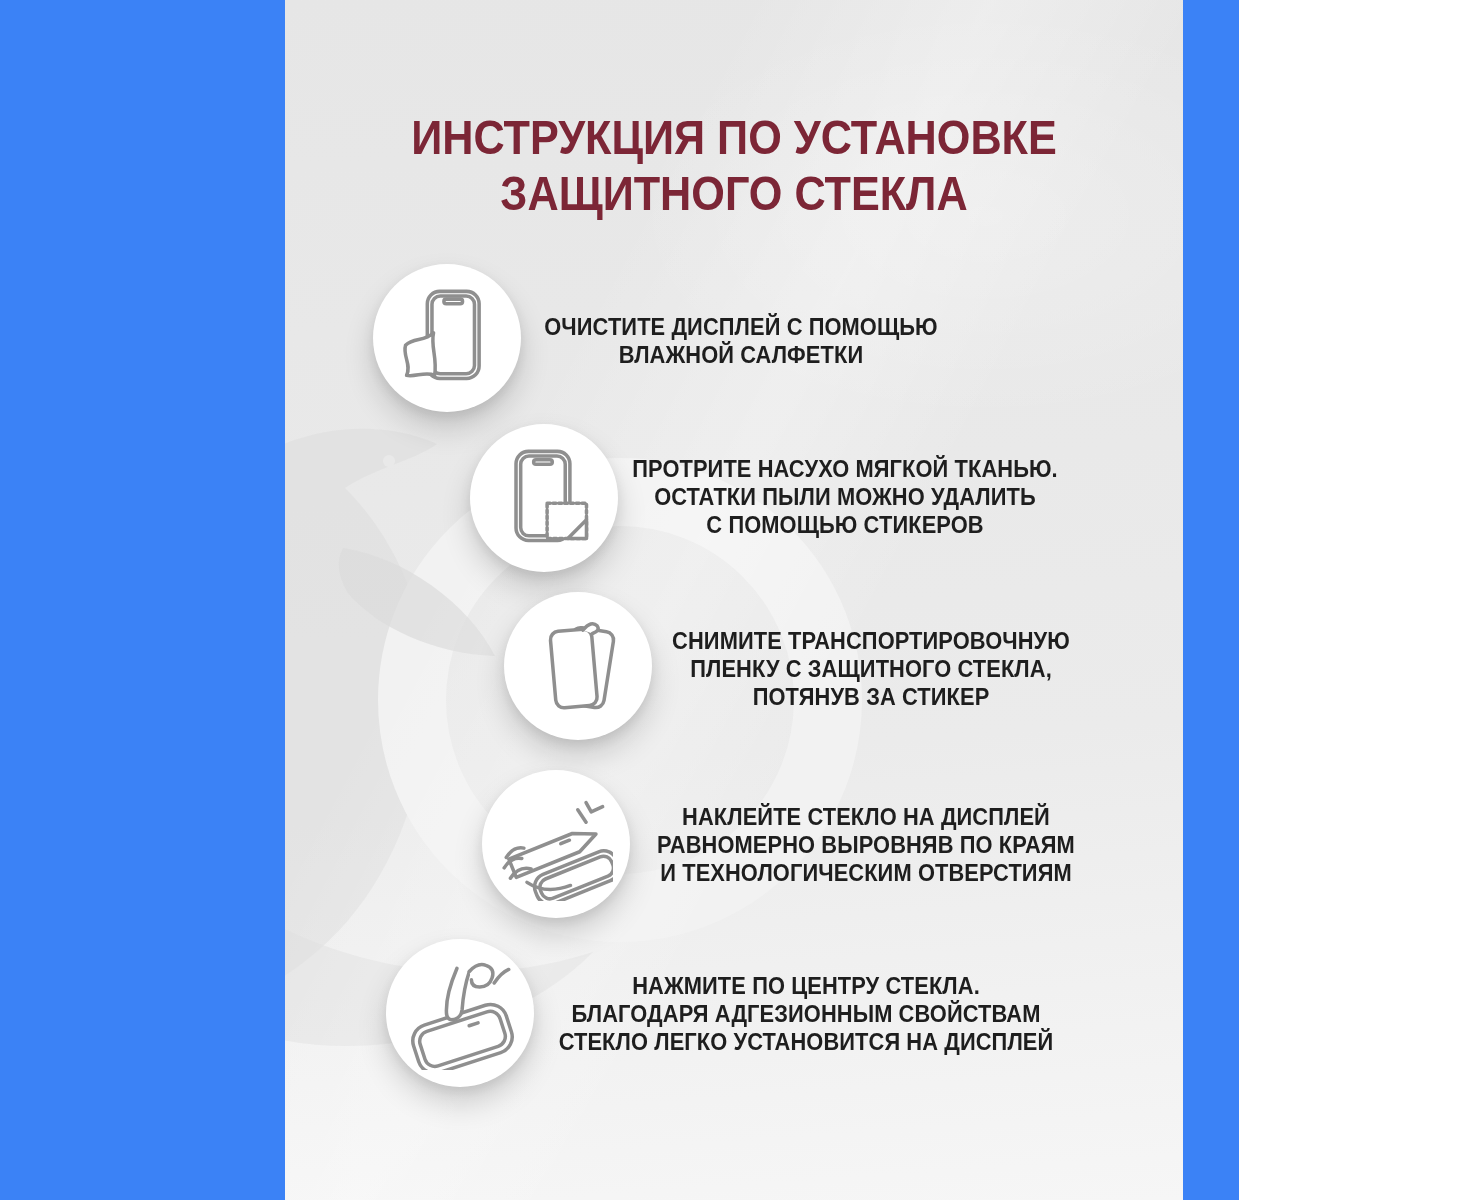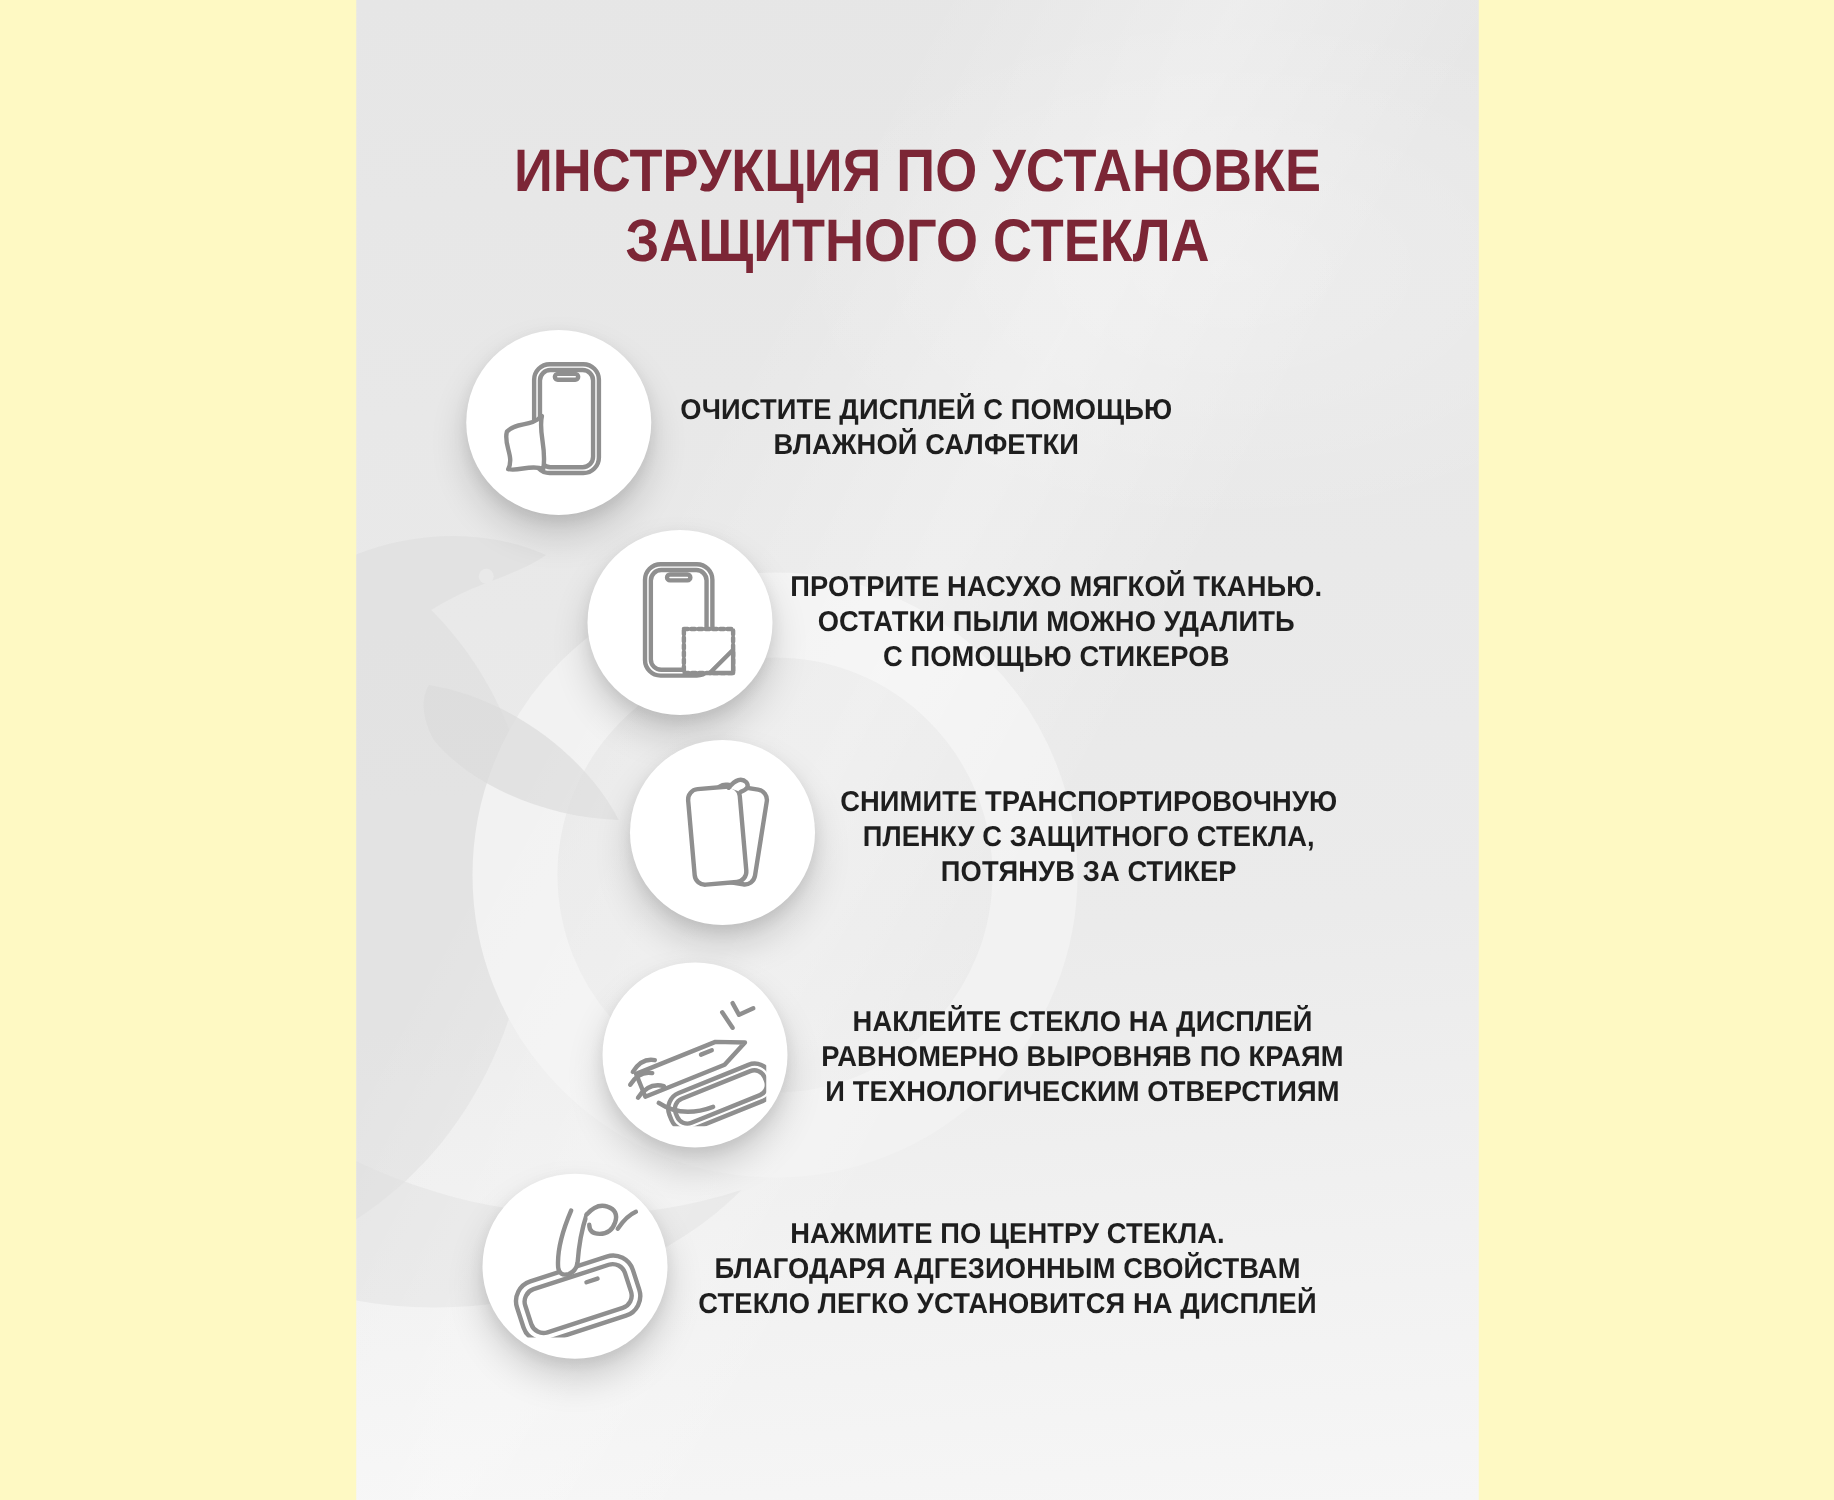--- a/index.html
+++ b/index.html
@@ -1,17 +1,17 @@
 <!DOCTYPE html>
 <html><head>
 <meta charset="utf-8">
 <style>
   html,body{margin:0;padding:0;background:#ffffff;}
   .canvas{
-    position:relative;width:1467px;height:1200px;background:#fef9c3;overflow:hidden;
+    position:relative;width:1239px;height:1200px;background:#3b82f6;overflow:hidden;
     font-family:"Liberation Sans","DejaVu Sans",sans-serif;
   }
   .panel{
     position:absolute;left:285px;top:0;width:898px;height:1200px;overflow:hidden;
     background:linear-gradient(176deg,#e6e6e6 0%,#e9e9e9 40%,#ebebeb 62%,#f2f2f2 86%,#f6f6f6 100%);
   }
   .panel .sheen{
     position:absolute;inset:0;pointer-events:none;
     background:
       linear-gradient(118deg,rgba(255,255,255,0) 30%,rgba(255,255,255,.28) 46%,rgba(255,255,255,0) 60%),

